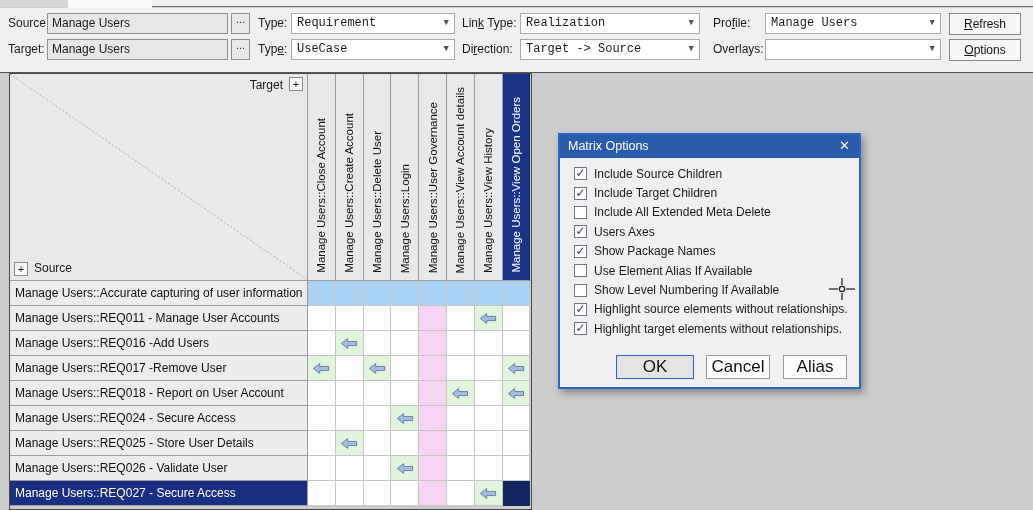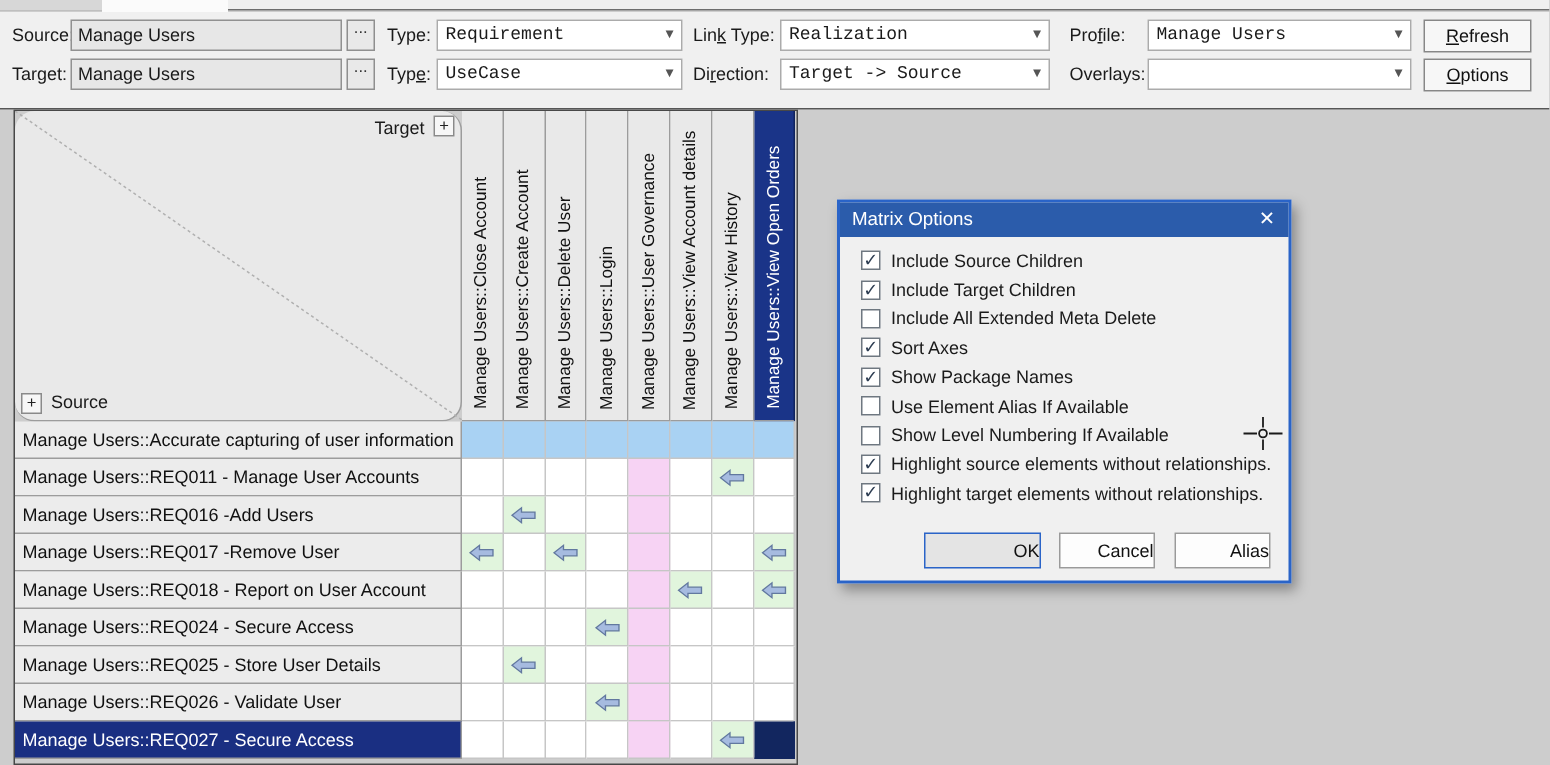--- a/index.html
+++ b/index.html
@@ -17,21 +17,21 @@
   .toolbar .lbl { position:absolute; height:21px; line-height:21px; color:#1a1a1a; }
   .field { position:absolute; height:21px; line-height:19px; background:#e7e7e7; border:1px solid #919191; padding-left:4px; }
   .combo { position:absolute; height:21px; line-height:19px; background:#ffffff; border:1px solid #ababab; padding-left:5px;font-family:Liberation Mono, monospace; }
   .combo .caret { position:absolute; right:5px; top:0; height:19px; line-height:19px; color:#555; font-size:9px; }
   .dots-btn { position:absolute; width:19px; height:21px; background:#e9e9e9; border:1px solid #8f8f8f; font-size:11px; line-height:11px; text-align:center; color:#333; }
   .tool-btn { position:absolute; width:72px; height:22px; background:#f7f7f7; border:1px solid #878787; text-align:center; line-height:20px; font-size:12px; color:#111; }
 
   
   .matrix-panel { position:absolute; left:9px; top:73px; width:523px; height:437px; border:1px solid #484848; background:#cdcdcd; overflow:hidden; }
   .hdr-row { display:flex; height:207px; }
-  .corner { position:relative; width:298px; height:207px; background:#e9e9e9; border-right:1px solid #9c9c9c; border-bottom:1px solid #9c9c9c;border-radius:13px; }
+  .corner { position:relative; width:298px; height:207px; background:#e9e9e9; border-right:1px solid #9c9c9c; border-bottom:1px solid #9c9c9c; }
   .corner svg { position:absolute; left:0; top:0; }
   .corner .t-label { position:absolute; right:24px; top:4px; }
   .corner .s-label { position:absolute; left:24px; bottom:5px; }
   .plus-box { position:absolute; width:14px; height:14px; background:#f7f7f7; border:1px solid #8a8a8a; font-size:11px; line-height:12px; text-align:center; color:#222; }
   .plus-box.tr { right:4px; top:3px; }
   .plus-box.bl { left:4px; bottom:4px; }
   .colh { width:27.8px; height:207px; background:#e9e9e9; border-right:1px solid #9c9c9c; border-bottom:1px solid #9c9c9c; display:flex; align-items:center; justify-content:flex-end; flex-direction:column; overflow:hidden; }
   .colh span { writing-mode:vertical-rl; transform:rotate(180deg); font-size:11.5px; white-space:nowrap; padding-top:7px; color:#111; }
   .colh.sel { background:#1a3488; border-right-color:#10225c; }
   .colh.sel span { color:#ffffff; }
@@ -47,21 +47,21 @@
 
   
   .dialog { position:absolute; left:558px; top:133px; width:303px; height:256px; background:#f0f0f0; border:2px solid #2a64c8; box-shadow:3px 4px 8px rgba(0,0,0,0.35); }
   .dlg-title { height:23px; background:#2b5cab; color:#fff; line-height:23px; padding-left:8px; font-size:12.5px; position:relative; }
   .dlg-close { position:absolute; right:9px; top:0; height:23px; line-height:22px; color:#fff; font-size:13px; cursor:default; }
   .dlg-body { position:relative; height:229px; }
   .opt-list { padding:6px 0 0 14px; }
   .opt-row { height:19.4px; display:flex; align-items:center; }
   .cbox { width:13px; height:13px; background:#fff; border:1px solid #6e7780; margin-right:7px; font-size:12px; line-height:11px; text-align:center; color:#2d3d52; font-weight:bold; flex:0 0 13px; }
   .opt-row .olabel { color:#1a1a1a; }
-  .dlg-btn { position:absolute; height:24px; text-align:right; line-height:22px; font-size:12px; background:#fdfdfd; border:1px solid #9a9a9a; color:#111; }
+  .dlg-btn { position:absolute; height:24px; text-align:center; line-height:22px; font-size:17px; background:#fdfdfd; border:1px solid #9a9a9a; color:#111; }
   .dlg-btn.ok { left:56px; top:197px; width:78px; border:1px solid #2a64c8; background:#e4e4e4; }
   .dlg-btn.cancel { left:146px; top:197px; width:64px; }
   .dlg-btn.help { left:223px; top:197px; width:64px; }
 
   .crosshair { position:absolute; left:827px; top:276px; width:30px; height:26px; pointer-events:none; }
   u { text-decoration:underline; }
 </style>
 </head>
 <body>
 
@@ -314,21 +314,21 @@
           <div class="opt-row">
             <span class="cbox">✓</span>
             <span class="olabel">Include Target Children</span>
           </div>
           <div class="opt-row">
             <span class="cbox"></span>
             <span class="olabel">Include All Extended Meta Delete</span>
           </div>
           <div class="opt-row">
             <span class="cbox">✓</span>
-            <span class="olabel">Sort Axes</span>
+            <span class="olabel">Users Axes</span>
           </div>
           <div class="opt-row">
             <span class="cbox">✓</span>
             <span class="olabel">Show Package Names</span>
           </div>
           <div class="opt-row">
             <span class="cbox"></span>
             <span class="olabel">Use Element Alias If Available</span>
           </div>
           <div class="opt-row">

